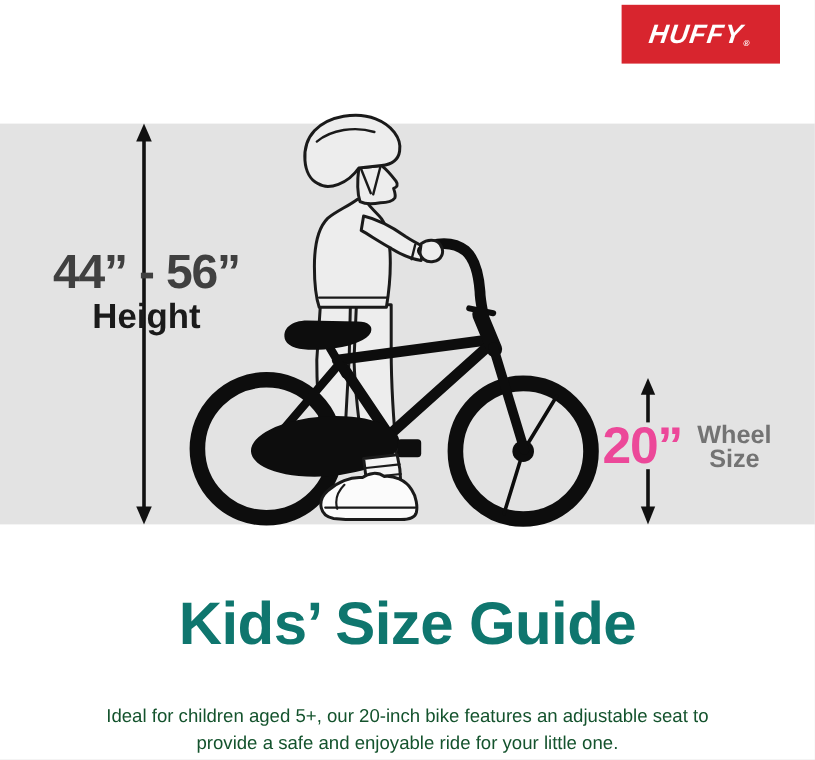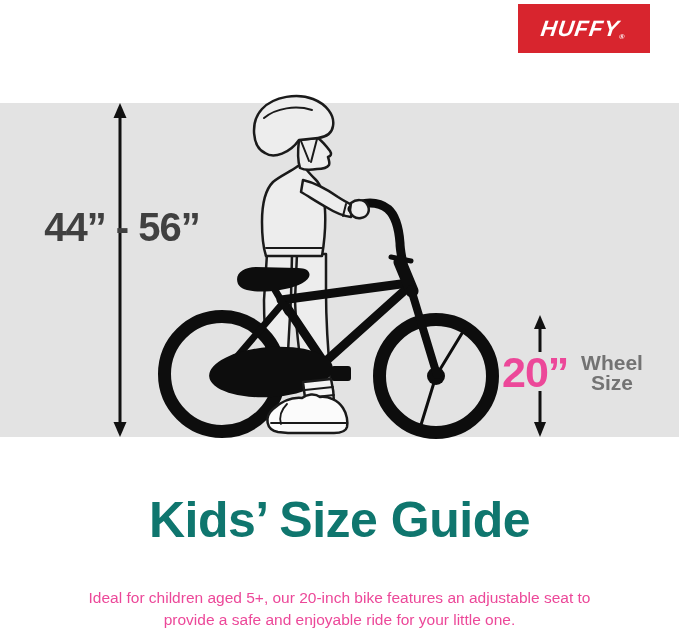--- a/index.html
+++ b/index.html
@@ -37,21 +37,21 @@
   .wheel-label{
     position:absolute;left:574px;top:353px;width:76px;text-align:center;
     font-size:21px;font-weight:bold;line-height:19.5px;color:#737373;
   }
   h1.title{
     position:absolute;left:0;top:492px;width:679px;margin:0;text-align:center;
     font-size:50px;font-weight:bold;color:#0f766e;letter-spacing:-0.5px;line-height:56px;
   }
   p.desc{
     position:absolute;left:69px;top:587px;width:541px;margin:0;text-align:center;
-    font-size:15.5px;line-height:22px;color:#ec4899;font-weight:normal;
+    font-size:15.5px;line-height:22px;color:#14532d;font-weight:normal;
   }
 </style>
 </head>
 <body>
 
 <div class="band"></div>
 
 <div class="logo">
   <span class="word"><span>HUFFY</span><span class="reg">®</span></span>
 </div>
@@ -116,20 +116,21 @@
   <g fill="#111111" stroke="#111111">
     <line x1="540" y1="327" x2="540" y2="352" stroke-width="3"></line>
     <line x1="540" y1="391" x2="540" y2="424" stroke-width="3"></line>
     <polygon points="540,315 534,329 546,329" stroke="none"></polygon>
     <polygon points="540,437 534,422 546,422" stroke="none"></polygon>
   </g>
 </svg>
 
 <div class="rider-range">44” - 56”</div>
 <div class="rider-label">
+  <div>Height</div>
 </div>
 
 <div class="wheel-value">20”</div>
 <div class="wheel-label">
   <div>Wheel</div>
   <div>Size</div>
 </div>
 
 <h1 class="title">Kids’ Size Guide</h1>
 

